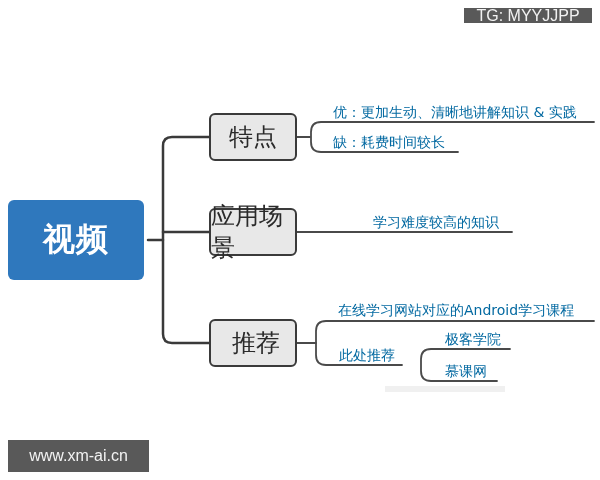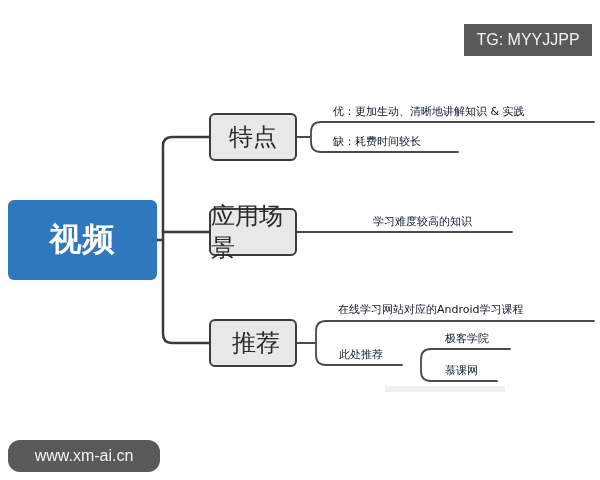--- a/index.html
+++ b/index.html
@@ -4,33 +4,33 @@
 <style>
   html, body { margin:0; padding:0; }
   body {
     width:600px; height:480px; position:relative; overflow:hidden;
     background:#ffffff;
     font-family: "DejaVu Sans", "Liberation Sans", sans-serif;
     color:#222;
   }
   svg.lines { position:absolute; left:0; top:0; width:600px; height:480px; }
   .root {
-    position:absolute; left:8px; top:200px; width:149px; height:80px;
+    position:absolute; left:8px; top:200px; width:136px; height:80px;
     background:#2f78bd; border-radius:6px;
     display:flex; align-items:center; justify-content:center;
     color:#fff; font-size:32px; font-weight:bold; letter-spacing:1px;
   }
   .topic {
     position:absolute; left:209px; width:88px; height:48px;
     background:#e8e8e8; border:2px solid #3a3a3a; border-radius:6px;
     display:flex; align-items:center; justify-content:center;
     font-size:24px; color:#2a2a2a; box-sizing:border-box;
   }
   .leaf {
-    position:absolute; font-size:11px; color:#0f172a; white-space:nowrap;
+    position:absolute; font-size:14px; color:#0369a1; white-space:nowrap;
     line-height:16px;
   }
   .badge {
     position:absolute; background:#595959; color:#f2f2f2;
     font-family: "Liberation Sans", sans-serif; font-size:16px;
     display:flex; align-items:center; justify-content:center;
   }
   .blur-strip {
     position:absolute; height:6px; background:#ececec; opacity:.8;
   }
@@ -80,18 +80,18 @@
 
 <div class="leaf" style="left:373px; top:214px;">学习难度较高的知识</div>
 
 <div class="leaf" style="left:338px; top:302px;">在线学习网站对应的Android学习课程</div>
 <div class="leaf" style="left:339px; top:347px;">此处推荐</div>
 <div class="leaf" style="left:445px; top:331px;">极客学院</div>
 <div class="leaf" style="left:445px; top:363px;text-align:center;">慕课网</div>
 
 <div class="blur-strip" style="left:385px; top:386px; width:120px;"></div>
 
-<div class="badge" style="left:464px; top:24px; width:128px; height:32px;">
+<div class="badge" style="left:464px; top:8px; width:128px; height:15px;">
   <span>TG: MYYJJPP</span>
 </div>
-<div class="badge" style="left:8px; top:440px; width:152px; height:32px;border-radius:12px;">
+<div class="badge" style="left:8px; top:440px; width:141px; height:32px;">
   <span>www.xm-ai.cn</span>
 </div>
 
 </body></html>

